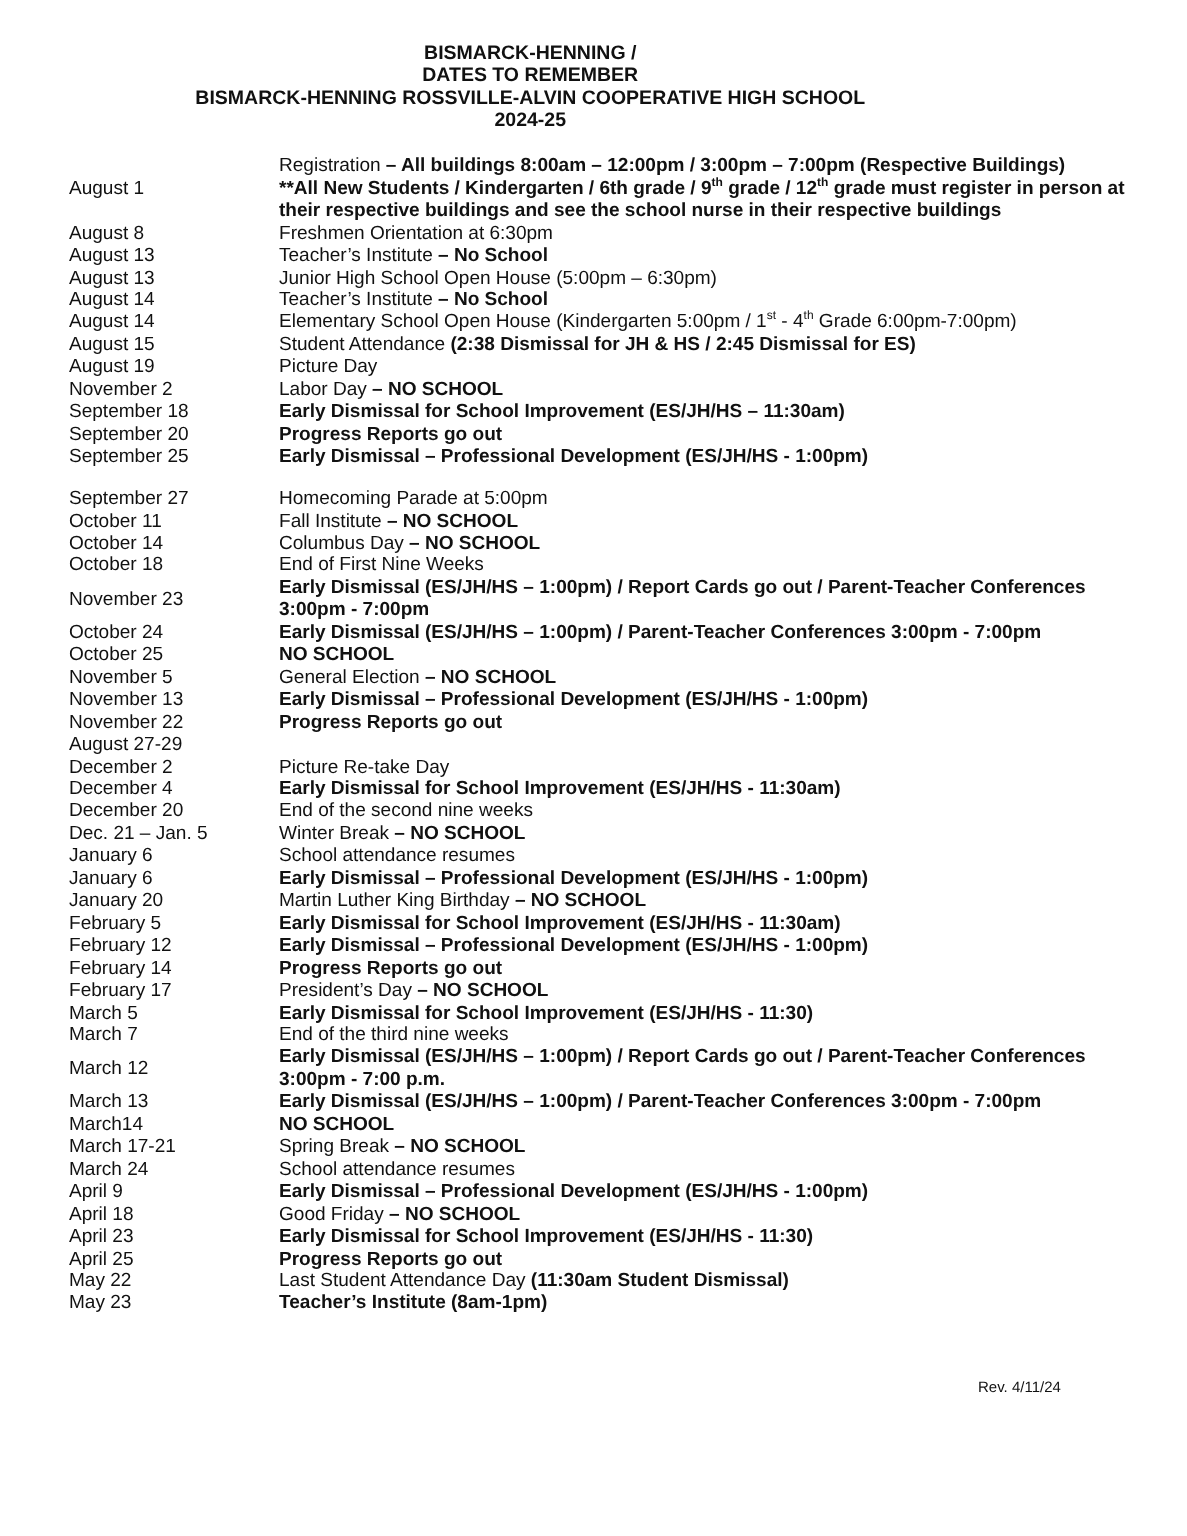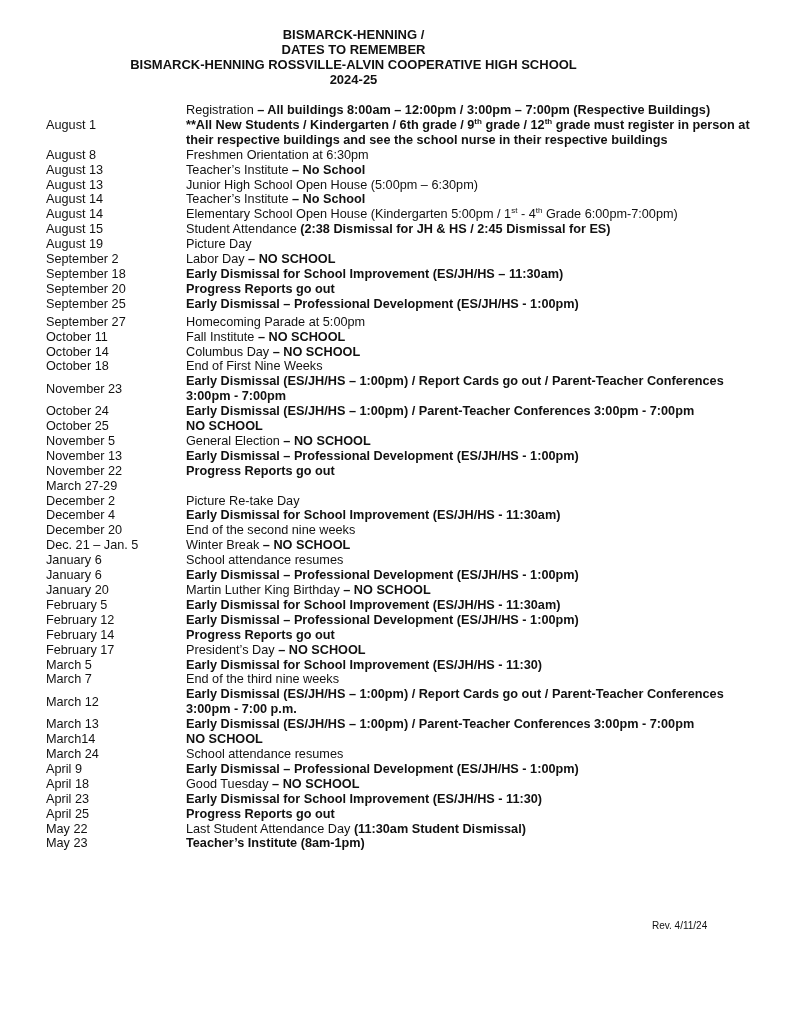--- a/index.html
+++ b/index.html
@@ -10,21 +10,21 @@
   .header {
     position: absolute; top: 28px; left: 0; width: 635px;
     text-align: center; font-weight: bold; font-size: 13px; line-height: 14.9px; margin-left: 36px;
   }
   .header div { margin: 0; }
   .list {
     position: absolute; top: 103px; left: 46px; width: 720px;
     font-size: 12.7px; line-height: 14.9px;
   }
   .row { display: flex; align-items: center; }
-  .row.gap { margin-top: 3px; }
+  .row.gap { margin-top: 13px; }
   .date { width: 140px; flex: 0 0 140px; white-space: nowrap; }
   .desc { flex: 1 1 auto; }
   .desc b { font-weight: bold; }
   .desc sup { font-size: 8px; line-height: 0; vertical-align: super; }
   .rev {
     position: absolute; top: 920px; left: 652px;
     font-size: 10px; line-height: 12px;
   }
 </style>
 </head>
@@ -64,21 +64,21 @@
     </div>
     <div class="row">
       <div class="date">August 15</div>
       <div class="desc"><span>Student Attendance </span><b>(2:38 Dismissal for JH &amp; HS / 2:45 Dismissal for ES)</b></div>
     </div>
     <div class="row">
       <div class="date">August 19</div>
       <div class="desc"><span>Picture Day</span></div>
     </div>
     <div class="row">
-      <div class="date">September 2</div>
+      <div class="date">November 2</div>
       <div class="desc"><span>Labor Day </span><b>– NO SCHOOL</b></div>
     </div>
     <div class="row">
       <div class="date">September 18</div>
       <div class="desc"><b>Early Dismissal for School Improvement (ES/JH/HS – 11:30am)</b></div>
     </div>
     <div class="row">
       <div class="date">September 20</div>
       <div class="desc"><b>Progress Reports go out</b></div>
     </div>
@@ -120,21 +120,21 @@
     </div>
     <div class="row">
       <div class="date">November 13</div>
       <div class="desc"><b>Early Dismissal – Professional Development (ES/JH/HS - 1:00pm)</b></div>
     </div>
     <div class="row">
       <div class="date">November 22</div>
       <div class="desc"><b>Progress Reports go out</b></div>
     </div>
     <div class="row">
-      <div class="date">March 27-29</div>
+      <div class="date">August 27-29</div>
     </div>
     <div class="row">
       <div class="date">December 2</div>
       <div class="desc"><span>Picture Re-take Day</span></div>
     </div>
     <div class="row">
       <div class="date">December 4</div>
       <div class="desc"><b>Early Dismissal for School Improvement (ES/JH/HS - 11:30am)</b></div>
     </div>
     <div class="row">
@@ -187,30 +187,34 @@
     </div>
     <div class="row">
       <div class="date">March 13</div>
       <div class="desc"><b>Early Dismissal (ES/JH/HS – 1:00pm) / Parent-Teacher Conferences 3:00pm - 7:00pm</b></div>
     </div>
     <div class="row">
       <div class="date">March14</div>
       <div class="desc"><b>NO SCHOOL</b></div>
     </div>
     <div class="row">
+      <div class="date">March 17-21</div>
+      <div class="desc"><span>Spring Break </span><b>– NO SCHOOL</b></div>
+    </div>
+    <div class="row">
       <div class="date">March 24</div>
       <div class="desc"><span>School attendance resumes</span></div>
     </div>
     <div class="row">
       <div class="date">April 9</div>
       <div class="desc"><b>Early Dismissal – Professional Development (ES/JH/HS - 1:00pm)</b></div>
     </div>
     <div class="row">
       <div class="date">April 18</div>
-      <div class="desc"><span>Good Tuesday </span><b>– NO SCHOOL</b></div>
+      <div class="desc"><span>Good Friday </span><b>– NO SCHOOL</b></div>
     </div>
     <div class="row">
       <div class="date">April 23</div>
       <div class="desc"><b>Early Dismissal for School Improvement (ES/JH/HS - 11:30)</b></div>
     </div>
     <div class="row">
       <div class="date">April 25</div>
       <div class="desc"><b>Progress Reports go out</b></div>
     </div>
     <div class="row">

